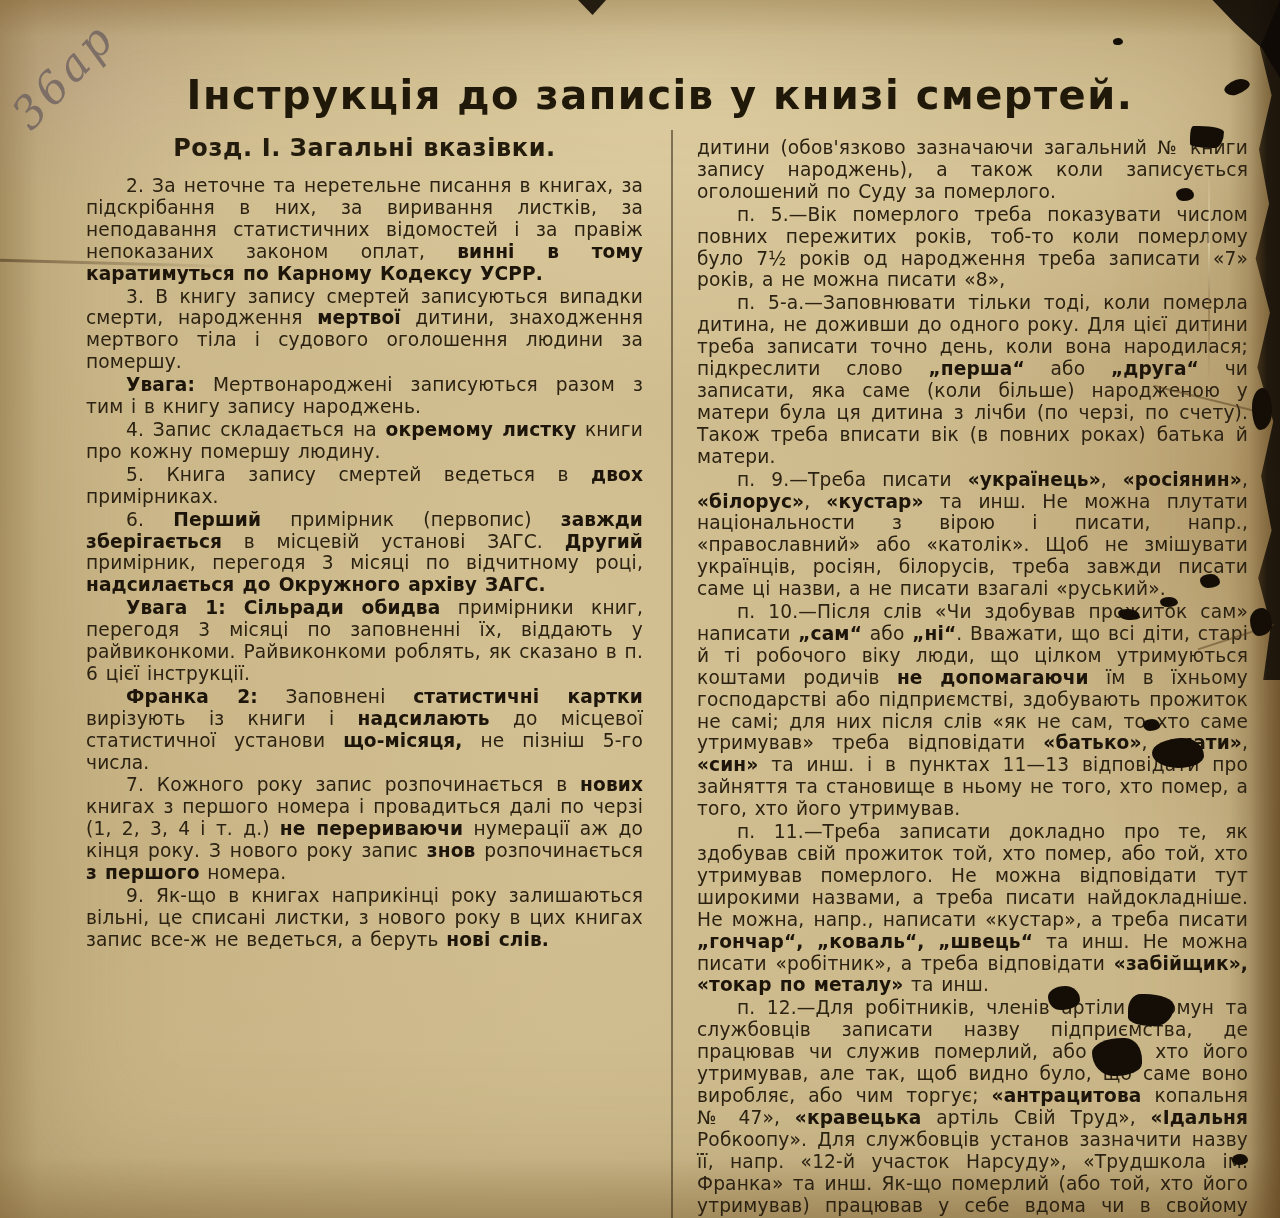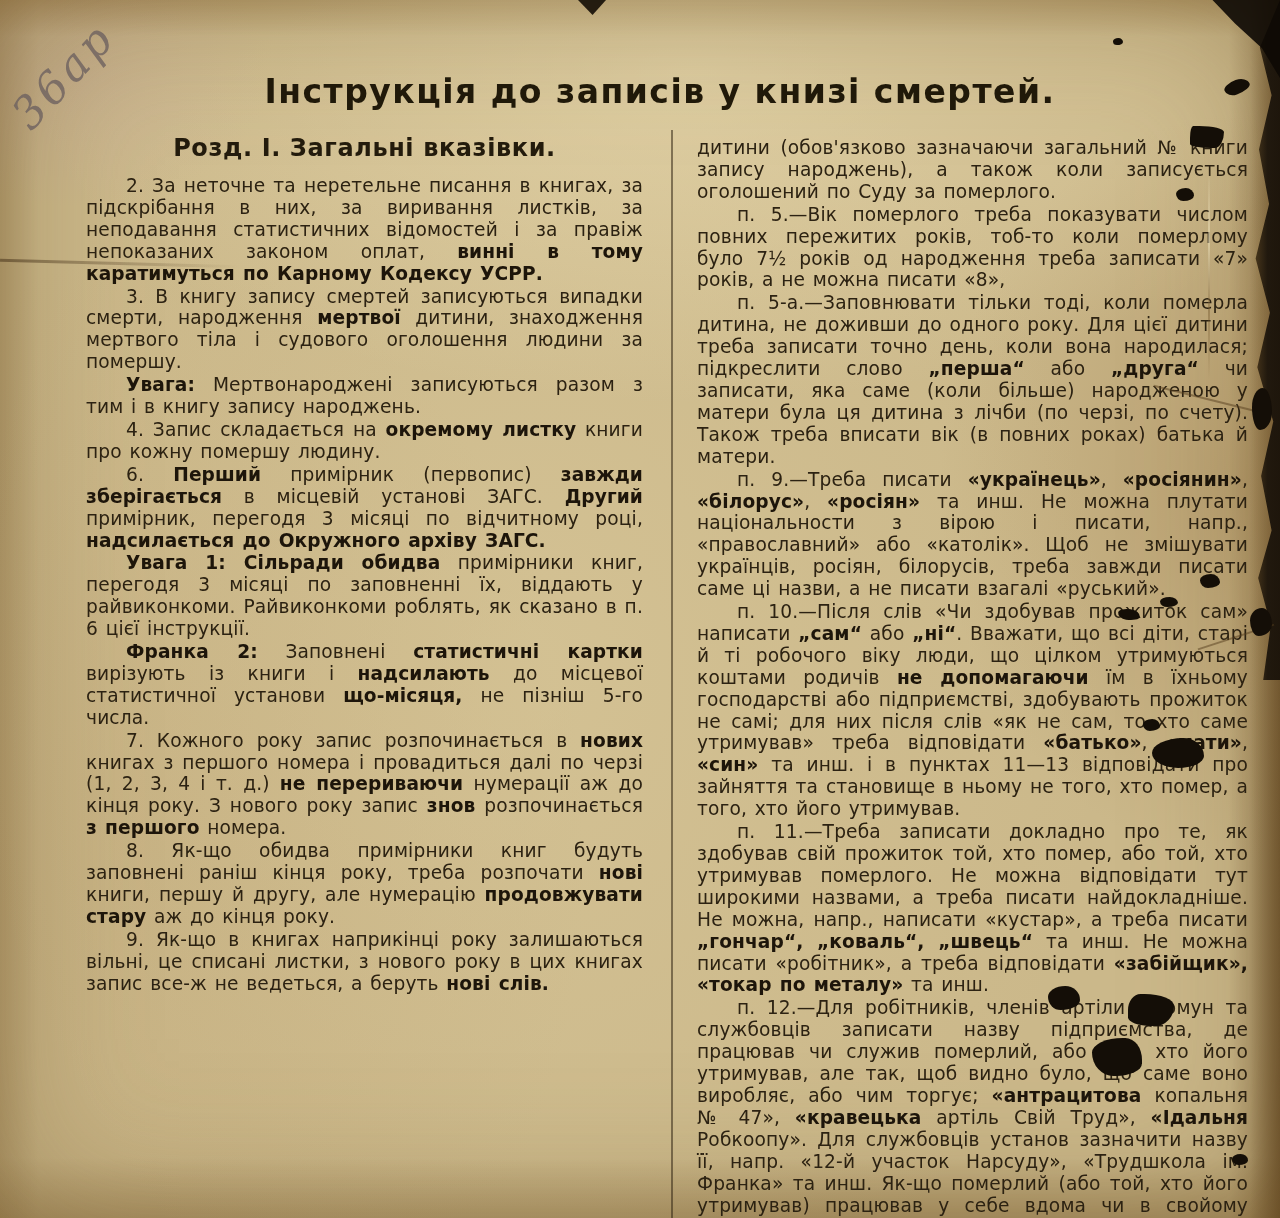--- a/index.html
+++ b/index.html
@@ -22,21 +22,21 @@
   }
   .handwriting{
     position:absolute;left:20px;top:96px;
     font-family:"DejaVu Serif","Liberation Serif",serif;
     font-style:italic;font-size:44px;color:#6e6260;opacity:.8;
     transform:rotate(-47deg);transform-origin:left center;
     letter-spacing:4px;white-space:nowrap;
   }
   .title{
     position:absolute;top:72px;left:70px;right:30px;text-align:center;
-    font-size:33px;font-weight:bold;letter-spacing:1.5px;color:#201909;
+    font-size:40px;font-weight:bold;letter-spacing:1.5px;color:#201909;
   }
   .divider{position:absolute;left:671px;top:130px;height:1088px;width:2px;background:rgba(52,40,22,.55);}
   .col-left{position:absolute;left:86px;top:134px;width:557px;}
   .col-right{position:absolute;left:697px;top:137px;width:551px;}
   .heading{
     text-align:center;font-size:24px;font-weight:bold;letter-spacing:.6px;
     margin:0 0 13px 0;color:#231b0c;
   }
   .para{
     margin:0 0 1px 0;text-align:justify;
@@ -77,35 +77,35 @@
 
   <div class="divider"></div>
 
   <div class="col-left">
     <h2 class="heading">Розд. І. Загальні вказівки.</h2>
     <div>
         <p class="para indent"><span>2. За неточне та неретельне писання в книгах, за підскрібання в них, за виривання листків, за неподавання статистичних відомостей і за правіж непоказаних законом оплат, </span><b>винні в тому каратимуться по Карному Кодексу УСРР.</b></p>
         <p class="para indent"><span>3. В книгу запису смертей записуються випадки смерти, народження </span><b>мертвої</b><span> дитини, знаходження мертвого тіла і судового оголошення людини за помершу.</span></p>
         <p class="para indent"><b>Увага:</b><span> Мертвонароджені записуються разом з тим і в книгу запису народжень.</span></p>
         <p class="para indent"><span>4. Запис складається на </span><b>окремому листку</b><span> книги про кожну помершу людину.</span></p>
+        <p class="para indent"><span>5. Книга запису смертей ведеться в </span><b>двох</b><span> примірниках.</span></p>
         <p class="para indent"><span>6. </span><b>Перший</b><span> примірник (первопис) </span><b>завжди зберігається</b><span> в місцевій установі ЗАГС. </span><b>Другий</b><span> примірник, перегодя 3 місяці по відчитному році, </span><b>надсилається до Окружного архіву ЗАГС.</b></p>
         <p class="para indent"><b>Увага 1: Сільради обидва</b><span> примірники книг, перегодя 3 місяці по заповненні їх, віддають у райвиконкоми. Райвиконкоми роблять, як сказано в п. 6 цієї інструкції.</span></p>
         <p class="para indent"><b>Франка 2:</b><span> Заповнені </span><b>статистичні картки</b><span> вирізують із книги і </span><b>надсилають</b><span> до місцевої статистичної установи </span><b>що-місяця,</b><span> не пізніш 5-го числа.</span></p>
         <p class="para indent"><span>7. Кожного року запис розпочинається в </span><b>нових</b><span> книгах з першого номера і провадиться далі по черзі (1, 2, 3, 4 і т. д.) </span><b>не перериваючи</b><span> нумерації аж до кінця року. З нового року запис </span><b>знов</b><span> розпочинається </span><b>з першого</b><span> номера.</span></p>
-        <p class="para indent"><span>8. Як-що обидва примірники книг будуть заповнені раніш кінця року, треба розпочати </span><b>нові</b><span> книги, першу й другу, але нумерацію </span><b>продовжувати стару</b><span> аж до кінця року.</span></p>
         <p class="para indent"><span>9. Як-що в книгах наприкінці року залишаються вільні, це списані листки, з нового року в цих книгах запис все-ж не ведеться, а беруть </span><b>нові слів.</b></p>
       </div>
   </div>
 
   <div class="col-right">
     <div>
         <p class="para"><span>дитини (обов'язково зазначаючи загальний № книги запису народжень), а також коли записується оголошений по Суду за померлого.</span></p>
         <p class="para indent"><span>п. 5.—Вік померлого треба показувати числом повних пережитих років, тоб-то коли померлому було 7½ років од народження треба записати «7» років, а не можна писати «8»,</span></p>
         <p class="para indent"><span>п. 5-а.—Заповнювати тільки тоді, коли померла дитина, не доживши до одного року. Для цієї дитини треба записати точно день, коли вона народилася; підкреслити слово </span><b>„перша“</b><span> або </span><b>„друга“</b><span> чи записати, яка саме (коли більше) народженою у матери була ця дитина з лічби (по черзі, по счету). Також треба вписати вік (в повних роках) батька й матери.</span></p>
-        <p class="para indent"><span>п. 9.—Треба писати </span><b>«українець»</b><span>, </span><b>«росіянин»</b><span>, </span><b>«білорус»</b><span>, </span><b>«росіян»</b><span> та инш. Не можна плутати національности з вірою і писати, напр., «православний» або «католік». Щоб не змішувати українців, росіян, білорусів, треба завжди писати саме ці назви, а не писати взагалі «руський».</span></p>
+        <p class="para indent"><span>п. 9.—Треба писати </span><b>«українець»</b><span>, </span><b>«росіянин»</b><span>, </span><b>«білорус»</b><span>, </span><b>«кустар»</b><span> та инш. Не можна плутати національности з вірою і писати, напр., «православний» або «католік». Щоб не змішувати українців, росіян, білорусів, треба завжди писати саме ці назви, а не писати взагалі «руський».</span></p>
         <p class="para indent"><span>п. 10.—Після слів «Чи здобував прожиток сам» написати </span><b>„сам“</b><span> або </span><b>„ні“</b><span>. Вважати, що всі діти, старі й ті робочого віку люди, що цілком утримуються коштами родичів </span><b>не допомагаючи</b><span> їм в їхньому господарстві або підприємстві, здобувають прожиток не самі; для них після слів «як не сам, то хто саме утримував» треба відповідати </span><b>«батько»</b><span>, </span><b>«мати»</b><span>, </span><b>«син»</b><span> та инш. і в пунктах 11—13 відповідати про зайняття та становище в ньому не того, хто помер, а того, хто його утримував.</span></p>
         <p class="para indent"><span>п. 11.—Треба записати докладно про те, як здобував свій прожиток той, хто помер, або той, хто утримував померлого. Не можна відповідати тут широкими назвами, а треба писати найдокладніше. Не можна, напр., написати «кустар», а треба писати </span><b>„гончар“, „коваль“, „швець“</b><span> та инш. Не можна писати «робітник», а треба відповідати </span><b>«забійщик», «токар по металу»</b><span> та инш.</span></p>
         <p class="para indent"><span>п. 12.—Для робітників, членів артіли і комун та службовців записати назву підприємства, де працював чи служив померлий, або той, хто його утримував, але так, щоб видно було, що саме воно виробляє, або чим торгує; </span><b>«антрацитова</b><span> копальня № 47», </span><b>«кравецька</b><span> артіль Свій Труд», </span><b>«Ідальня</b><span> Робкоопу». Для службовців установ зазначити назву її, напр. «12-й участок Нарсуду», «Трудшкола ім. Франка» та инш. Як-що померлий (або той, хто його утримував) працював у себе вдома чи в свойому влас-</span></p>
       </div>
   </div>
 
   <div class="top-notch"></div>
   <div class="edge-shade"></div>
   <div class="torn-edge"></div>
   <div class="corner-dark"></div>

